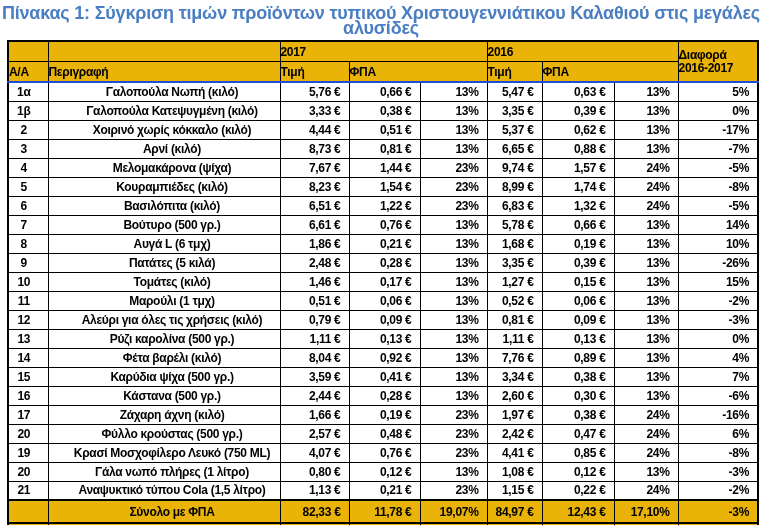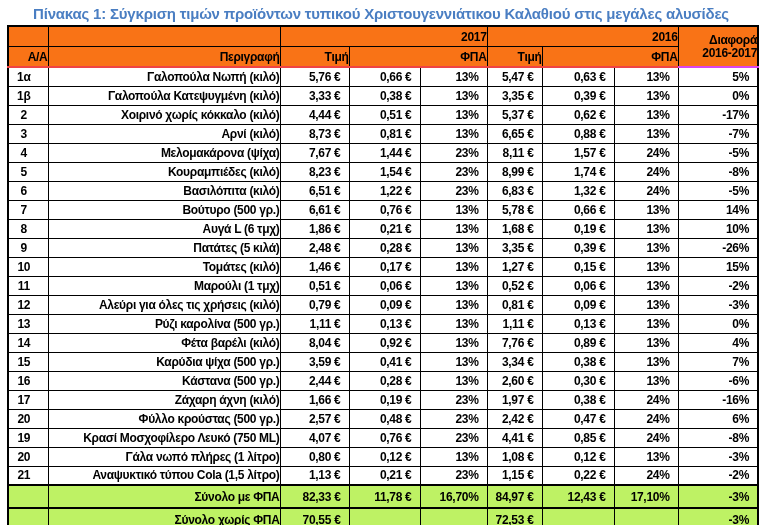--- a/index.html
+++ b/index.html
@@ -2,42 +2,42 @@
 <html><head>
 <meta charset="utf-8">
 <style>
   html,body{margin:0;padding:0;}
   body{
     width:762px;height:525px;overflow:hidden;background:#ffffff;
     font-family:"Liberation Sans",sans-serif;font-weight:bold;color:#000;
   }
   .title-wrap{
     margin-top:6px;text-align:center;color:#4a7ec2;
-    font-size:15px;line-height:15px;letter-spacing:-0.2px;
+    font-size:18px;line-height:15px;letter-spacing:-0.2px;
   }
   table.price-table{
     border-collapse:collapse;table-layout:fixed;width:750px;
     margin:4px 0 0 7px;border:2px solid #000;
   }
   .price-table th,.price-table td{
     border:1px solid #000;font-size:12px;letter-spacing:-0.3px;
     overflow:hidden;white-space:nowrap;padding:0;
   }
   .price-table thead th{
-    background:#f97316;text-align:right;height:19px;vertical-align:middle;
-  }
-  .price-table thead tr.cols-row th{border-bottom:2px solid #ef4444;}
-  .price-table th.diff-head{border-bottom:2px solid #d946ef;line-height:13px;margin-left:48px;}
+    background:#eab308;text-align:left;height:19px;vertical-align:middle;
+  }
+  .price-table thead tr.cols-row th{border-bottom:2px solid #1d4ed8;}
+  .price-table th.diff-head{border-bottom:2px solid #1d4ed8;line-height:13px;margin-left:48px;}
   .price-table tbody tr.data{height:19px;}
   .price-table tbody tr.data td{background:#ffffff;}
   .price-table td.aa{text-align:center;padding-right:9px;}
-  .price-table td.desc{text-align:right;padding-left:16px;}
+  .price-table td.desc{text-align:center;padding-left:16px;}
   .price-table td.num{text-align:right;padding-right:8px;}
   .price-table tr.totals td{
-    background:#bef264;border-top:2px solid #000;height:21px;
+    background:#eab308;border-top:2px solid #000;height:21px;
   }
 </style>
 </head>
 <body>
 
 <div class="title-wrap">
   <div>Πίνακας 1: Σύγκριση τιμών προϊόντων τυπικού Χριστουγεννιάτικου Καλαθιού στις μεγάλες αλυσίδες</div>
 </div>
 
 <table class="price-table">
@@ -116,21 +116,21 @@
         <td class="num">0,88 €</td>
         <td class="num">13%</td>
         <td class="num">-7%</td>
       </tr>
       <tr class="data">
         <td class="aa">4</td>
         <td class="desc">Μελομακάρονα (ψίχα)</td>
         <td class="num">7,67 €</td>
         <td class="num">1,44 €</td>
         <td class="num">23%</td>
-        <td class="num">8,11 €</td>
+        <td class="num">9,74 €</td>
         <td class="num">1,57 €</td>
         <td class="num">24%</td>
         <td class="num">-5%</td>
       </tr>
       <tr class="data">
         <td class="aa">5</td>
         <td class="desc">Κουραμπιέδες (κιλό)</td>
         <td class="num">8,23 €</td>
         <td class="num">1,54 €</td>
         <td class="num">23%</td>
@@ -313,21 +313,21 @@
         <td class="num">1,15 €</td>
         <td class="num">0,22 €</td>
         <td class="num">24%</td>
         <td class="num">-2%</td>
       </tr>
       <tr class="totals">
         <td class="aa"></td>
         <td class="desc">Σύνολο με ΦΠΑ</td>
         <td class="num">82,33 €</td>
         <td class="num">11,78 €</td>
-        <td class="num">16,70%</td>
+        <td class="num">19,07%</td>
         <td class="num">84,97 €</td>
         <td class="num">12,43 €</td>
         <td class="num">17,10%</td>
         <td class="num">-3%</td>
       </tr>
       <tr class="totals">
         <td class="aa"></td>
         <td class="desc">Σύνολο χωρίς ΦΠΑ</td>
         <td class="num">70,55 €</td>
         <td class="num"></td>

